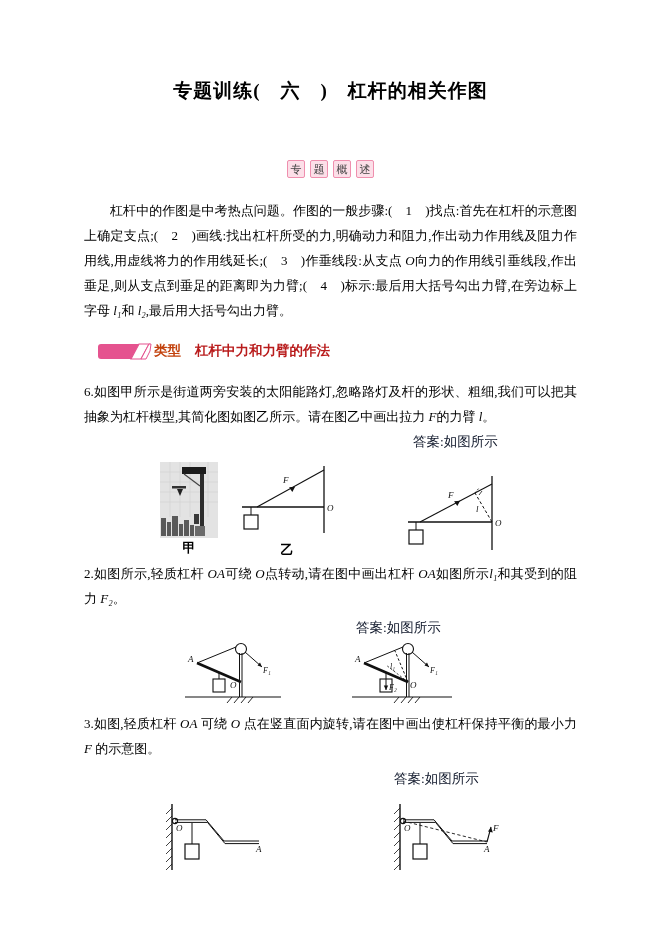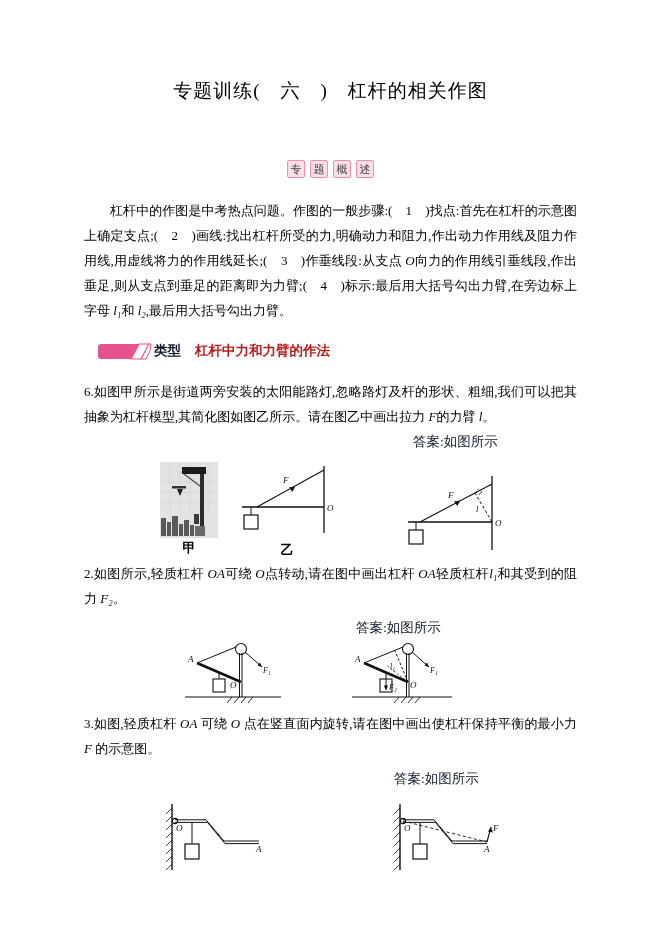--- a/index.html
+++ b/index.html
@@ -2,37 +2,37 @@
 <html><head>
 <meta charset="utf-8">
 <style>
   html,body{margin:0;padding:0;}
   body{
     width:661px;height:935px;background:#ffffff;position:relative;
     font-family:"Liberation Serif","DejaVu Serif",serif;color:#000;
     overflow:hidden;
   }
   .title{
-    margin:78px 0 0 0;text-align:center;font-size:19px;font-weight:normal;
+    margin:78px 0 0 0;text-align:center;font-size:19px;font-weight:bold;
     letter-spacing:1px;
   }
   .badge-row{margin-top:56px;display:flex;justify-content:center;gap:5px;}
   .badge-box{
     width:16px;height:16px;border:1px solid #ef8fae;background:#fcdfe8;
     color:#444;font-size:11px;line-height:16px;text-align:center;border-radius:2px;
   }
   .para{
     margin:20px 84px 0 84px;font-size:13px;line-height:25px;
     text-align:justify;text-indent:2em;
   }
   .mv{font-style:italic;font-family:"Liberation Serif","DejaVu Serif",serif;}
   .type-row{
     margin:18px 0 0 98px;display:flex;align-items:center;height:20px;
   }
-  .type-label{color:#0f172a;font-weight:bold;font-size:13.5px;margin-left:2px;}
+  .type-label{color:#c2410c;font-weight:bold;font-size:13.5px;margin-left:2px;}
   .type-text{color:#b91c1c;font-weight:bold;font-size:13.5px;margin-left:14px;}
   .qtext{
     margin:18px 84px 0 84px;font-size:13px;line-height:25px;text-align:justify;
   }
   .qtext.tight{margin-top:4px;}
   .answer{
     font-size:13.5px;color:#0f172a;height:18px;line-height:18px;
   }
   .ans1{margin:4px 0 0 413px;}
   .ans2{margin:8px 0 0 356px;}
@@ -130,21 +130,21 @@
     <line x1="88" y1="64" x2="71" y2="35" stroke="#111" stroke-width="1" stroke-dasharray="3,2.2"></line>
     <line x1="71" y1="35" x2="75" y2="30" stroke="#111" stroke-width="0.8" stroke-dasharray="2,1.6"></line>
     <line x1="75" y1="37" x2="78" y2="33" stroke="#111" stroke-width="0.8"></line>
     <text class="lbl" x="72" y="54">l</text>
     <text class="lbl" x="91" y="68">O</text>
     <line x1="12" y1="64" x2="12" y2="72" stroke="#111" stroke-width="1"></line>
     <rect x="5" y="72" width="14" height="14" fill="none" stroke="#111" stroke-width="1.2"></rect>
   </svg>
 </div>
 
-<div class="qtext tight"><span>2.如图所示,轻质杠杆 </span><i class="mv">OA</i><span>可绕 </span><i class="mv">O</i><span>点转动,请在图中画出杠杆 </span><i class="mv">OA</i><span>轻质杠杆</span><i class="mv">l₁</i><span>和其受到的阻力 </span><i class="mv">F₂</i><span>。</span></div>
+<div class="qtext tight"><span>2.如图所示,轻质杠杆 </span><i class="mv">OA</i><span>可绕 </span><i class="mv">O</i><span>点转动,请在图中画出杠杆 </span><i class="mv">OA</i><span>如图所示</span><i class="mv">l₁</i><span>和其受到的阻力 </span><i class="mv">F₂</i><span>。</span></div>
 
 <div class="answer ans2">答案:如图所示</div>
 
 <div class="figrow figrow2">
 
   <svg class="absfig" style="left:183px;top:2px;" width="100" height="66" viewBox="0 0 100 66">
     <line x1="2" y1="56" x2="98" y2="56" stroke="#111" stroke-width="1.2"></line>
     <g stroke="#111" stroke-width="0.9">
       <line x1="44" y1="62" x2="49" y2="56"></line>
         <line x1="51" y1="62" x2="56" y2="56"></line>

